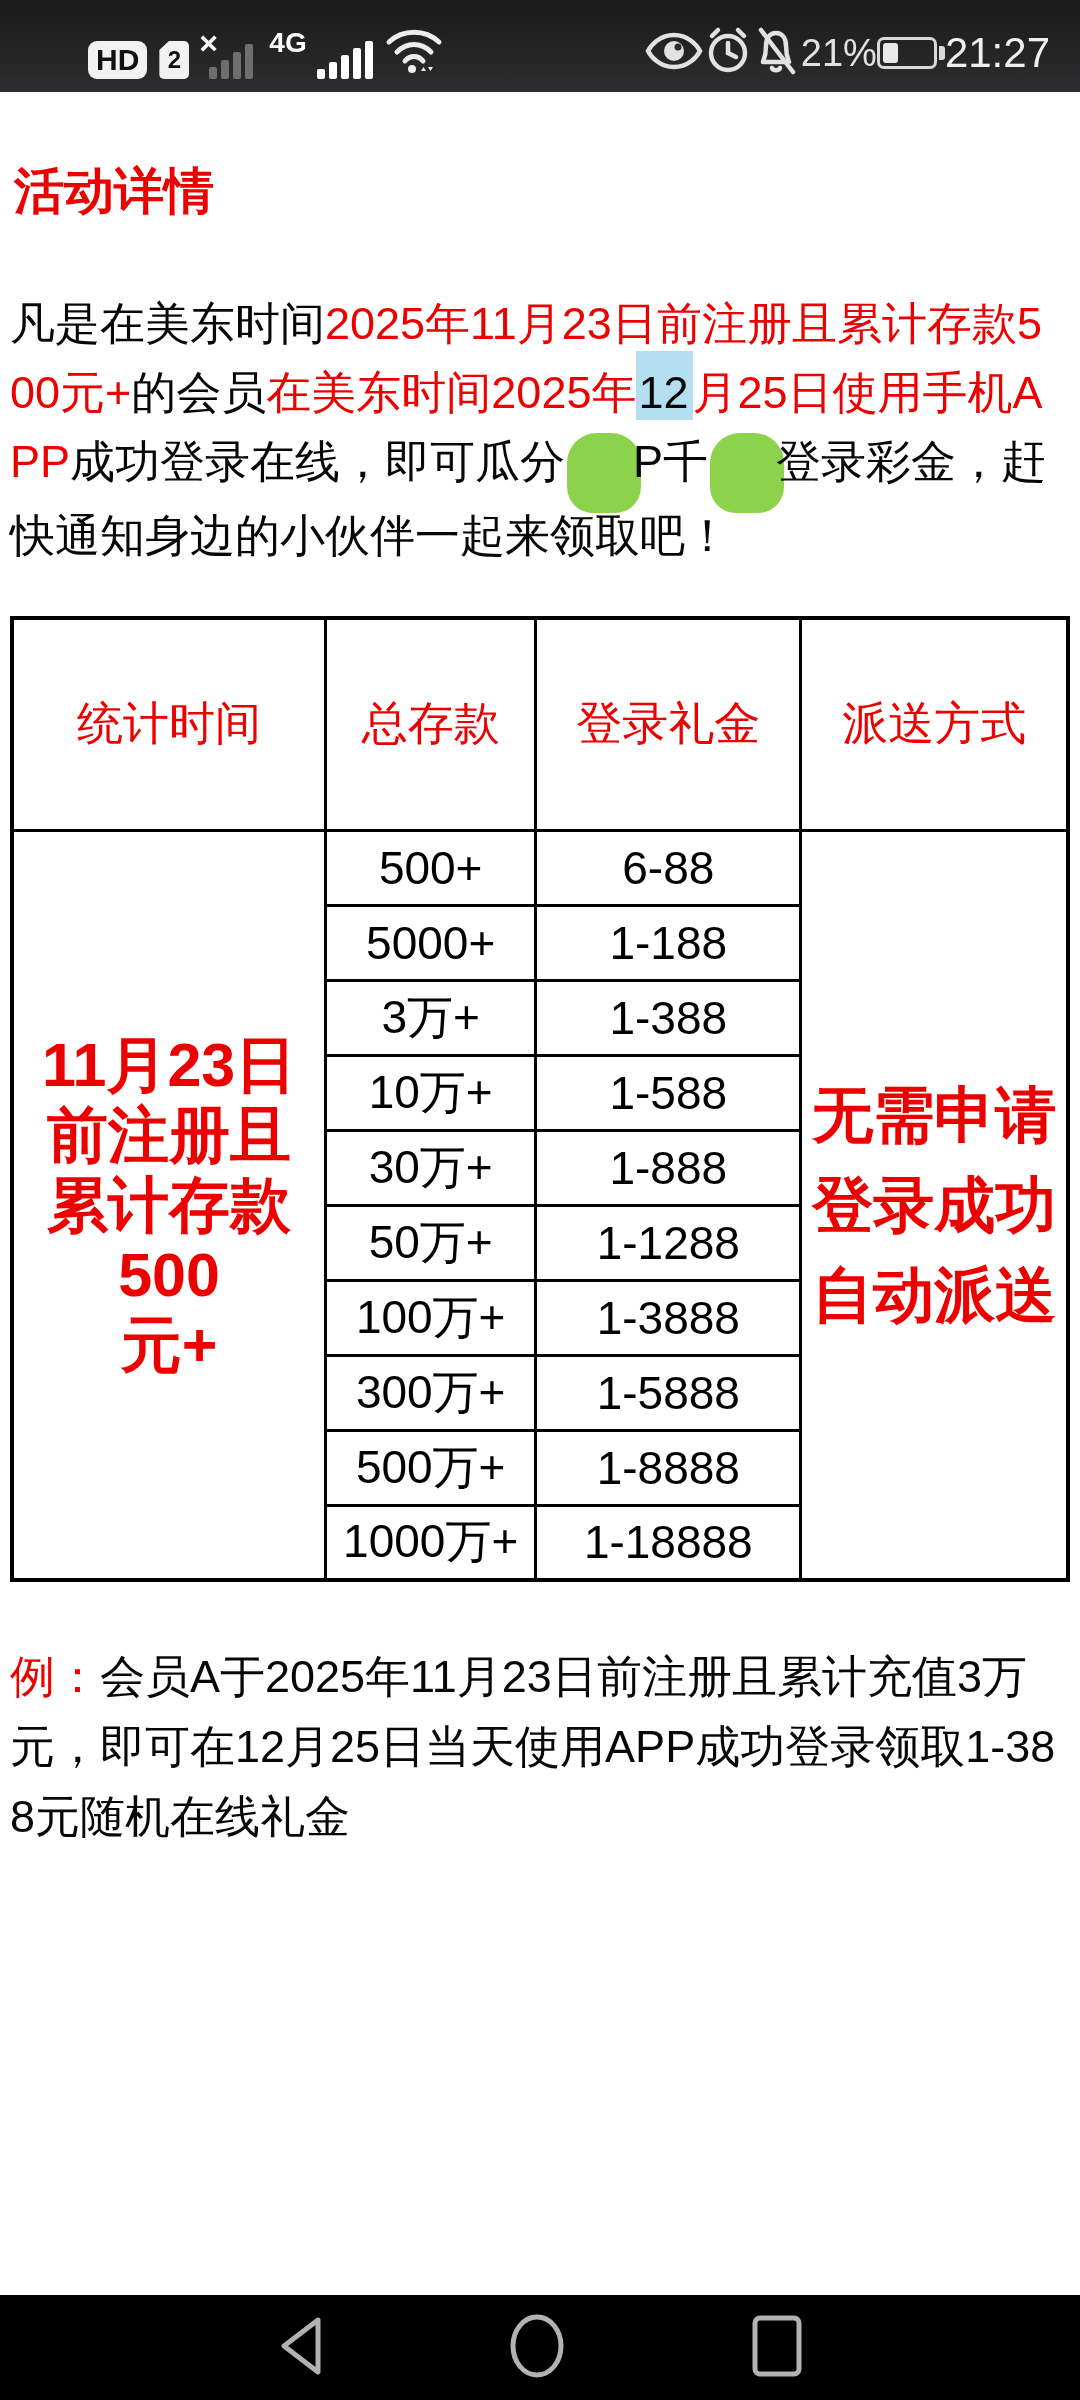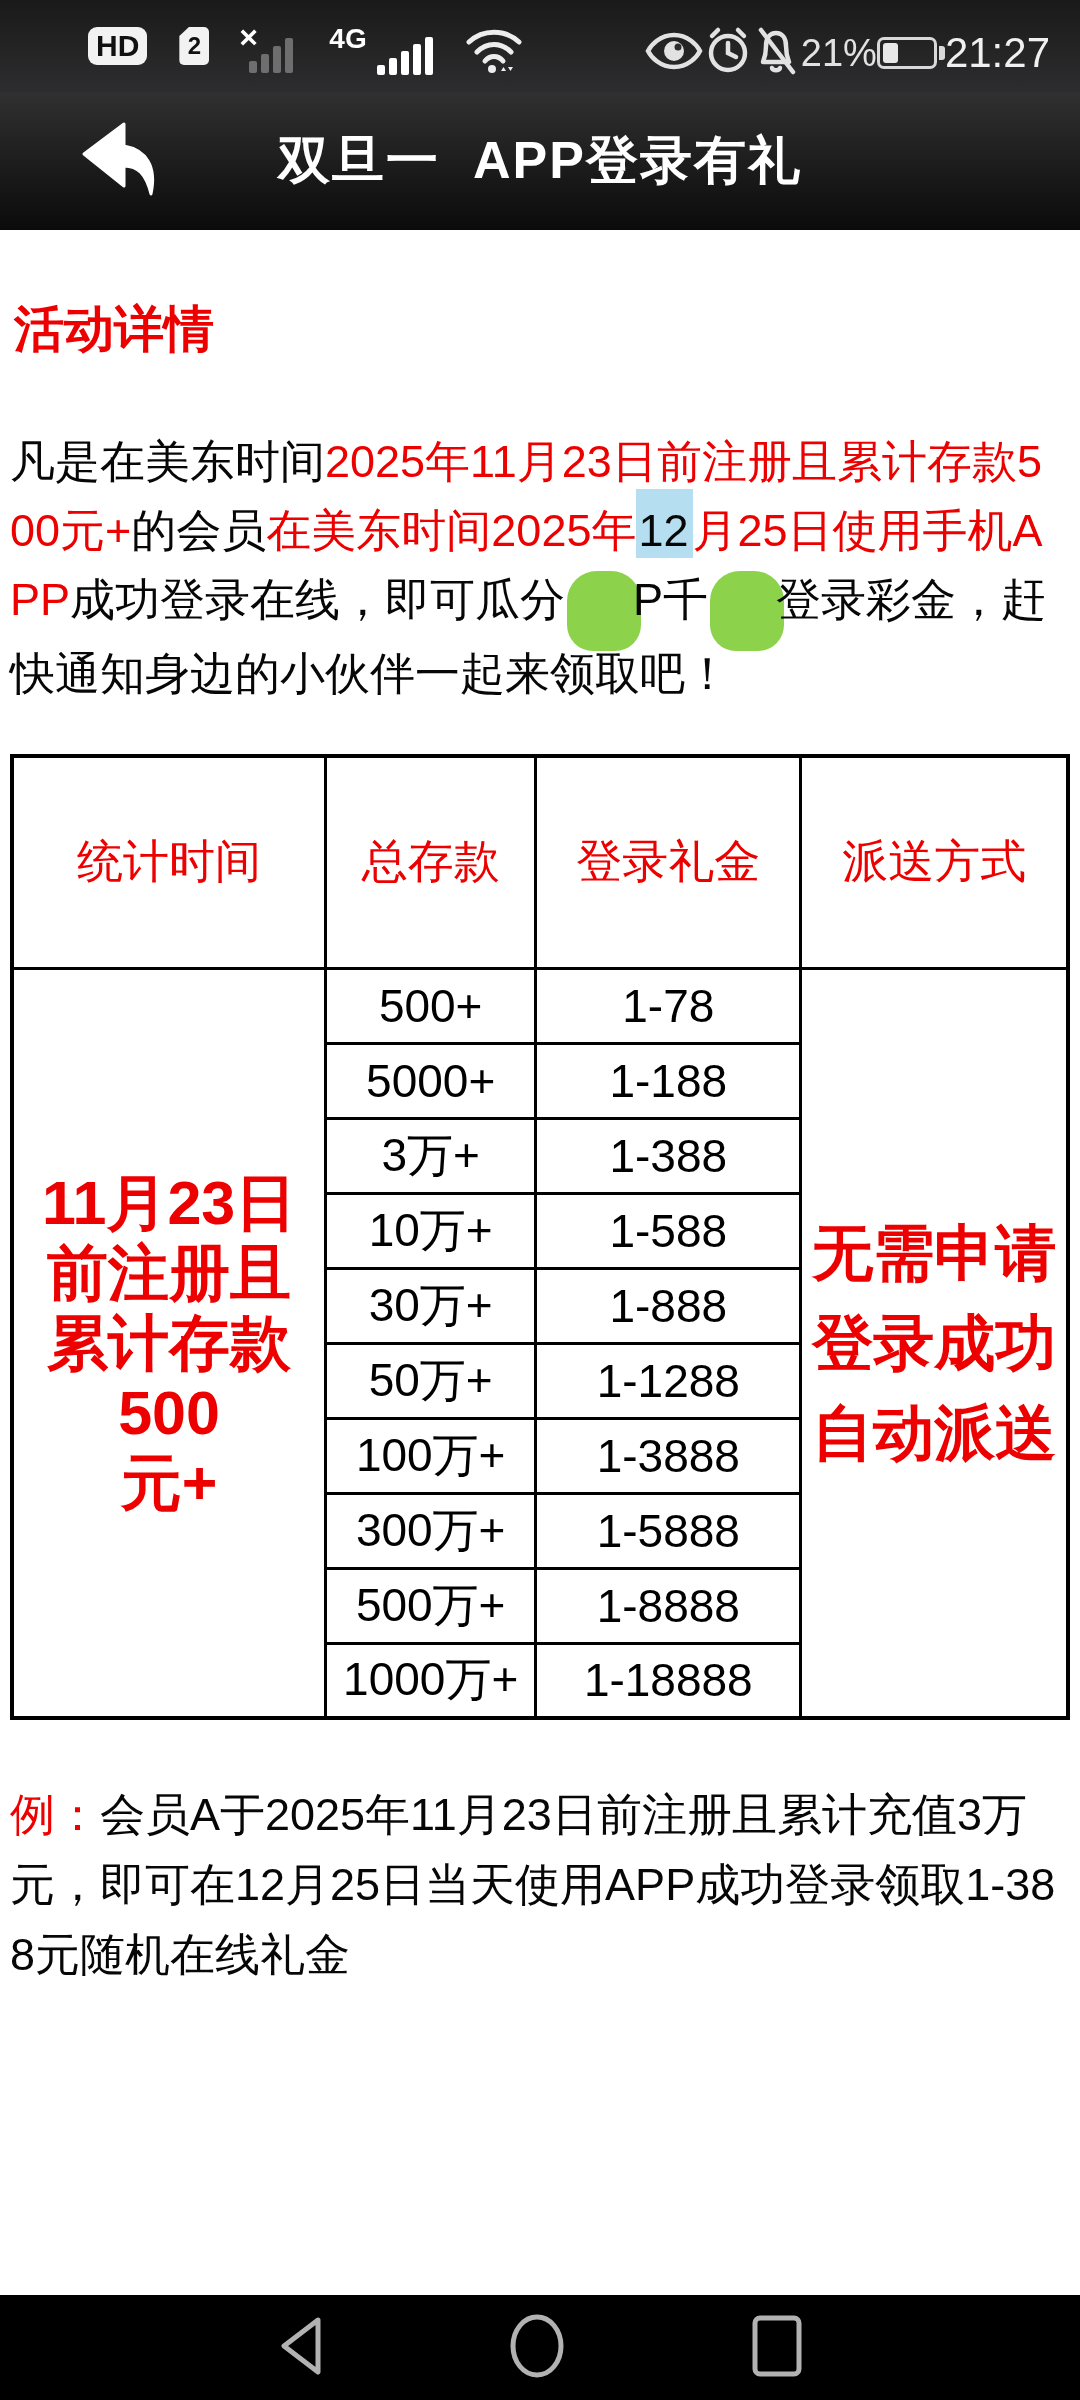--- a/index.html
+++ b/index.html
@@ -15,21 +15,21 @@
     background:#fff;overflow:hidden;
     font-family:"Liberation Sans","DejaVu Sans",sans-serif;
   }
 
   
   .status-bar{
     height:92px;background:linear-gradient(180deg,#1a1a1a,#2d2d2f);
     display:flex;align-items:center;color:#e8e8e8;
     padding:14px 30px 0 88px;
   }
-  .sb-left{display:flex;align-items:flex-start;gap:32px}
+  .sb-left{display:flex;align-items:flex-end;gap:12px}
   .sb-right{margin-left:auto;display:flex;align-items:center;gap:0}
   .hd-badge{background:#f2f2f2;color:#111;font-weight:bold;font-size:30px;
     border-radius:9px;padding:4px 8px;line-height:1}
   .sim-badge{background:#f2f2f2;color:#111;font-weight:bold;font-size:24px;
     width:30px;height:38px;display:flex;align-items:center;justify-content:center;
     border-radius:5px;clip-path:polygon(32% 0,100% 0,100% 100%,0 100%,0 24%)}
   .sigx{position:relative;width:56px;height:46px}
   .sigx .bars,.fourg .bars{position:absolute;bottom:0;left:8px;display:flex;align-items:flex-end;gap:4px}
   .bar{width:8px;border-radius:2px}
   .sigx .bar{background:#6e6e6e}
@@ -149,30 +149,20 @@
       <span class="battery">
         <span class="batt-body">
             <span class="batt-fill"></span>
           </span>
           <span class="batt-tip"></span>
       </span>
       <span class="clock">21:27</span>
     </div>
   </div>
 
-  <div class="app-header">
-    <button class="back-btn">
-      <span>
-        <svg width="92" height="92" viewBox="0 0 92 92">
-          <path d="M56 10 L16 40 L56 72 L56 52 C70 52 78 60 83 80 C89 52 78 36 56 32 Z" fill="#fff" stroke="#fff" stroke-width="3" stroke-linejoin="round"></path>
-        </svg>
-      </span>
-    </button>
-    <div class="header-title">双旦一  APP登录有礼</div>
-  </div>
 
   <div class="content">
 
     <h2 class="section-title">活动详情</h2>
 
     <p class="intro"><span>凡是在美东时间</span><span class="red">2025年11月23日前注册且累计存款500元+</span><span>的会员</span><span class="red">在美东时间2025年</span><span class="hl">12</span><span class="red">月25日使用手机APP</span><span>成功登录在线，即可瓜分</span><span class="blob"></span><span>P千</span><span class="blob"></span><span>登录彩金，赶快通知身边的小伙伴一起来领取吧！</span></p>
 
     <table class="promo">
       <colgroup>
         <col style="width:29.7%">
@@ -190,21 +180,21 @@
       </thead>
       <tbody>
         <tr>
           <td class="merged time-lines" rowspan="10">
             <div>11月23日</div>
             <div>前注册且</div>
             <div>累计存款500</div>
             <div>元+</div>
           </td>
           <td class="data">500+</td>
-          <td class="data">1-78</td>
+          <td class="data">6-88</td>
           <td class="merged delivery-lines" rowspan="10">
             <div>无需申请</div>
             <div>登录成功</div>
             <div>自动派送</div>
           </td>
         </tr>
         <tr>
           <td class="data">5000+</td>
           <td class="data">1-188</td>
         </tr>

